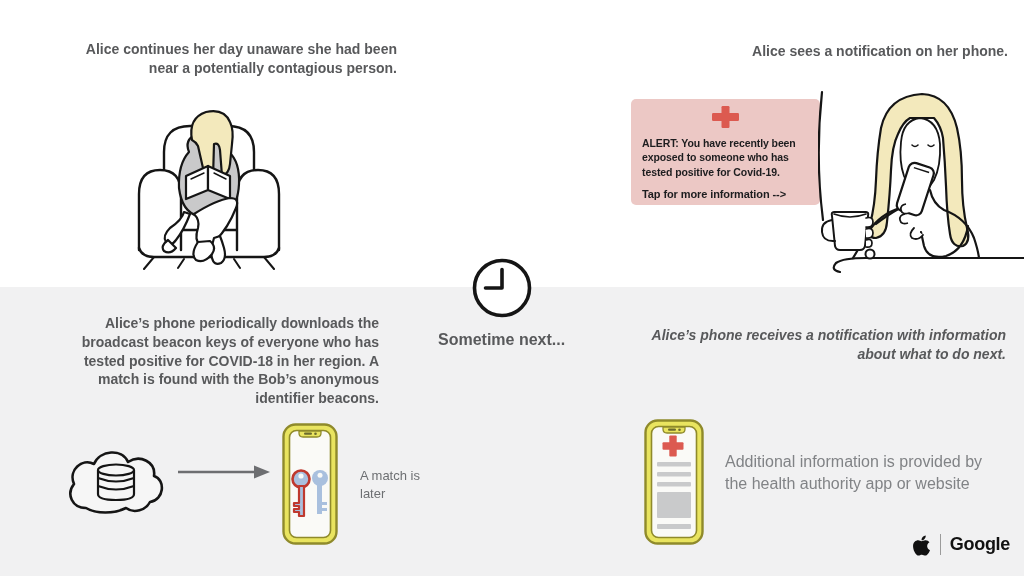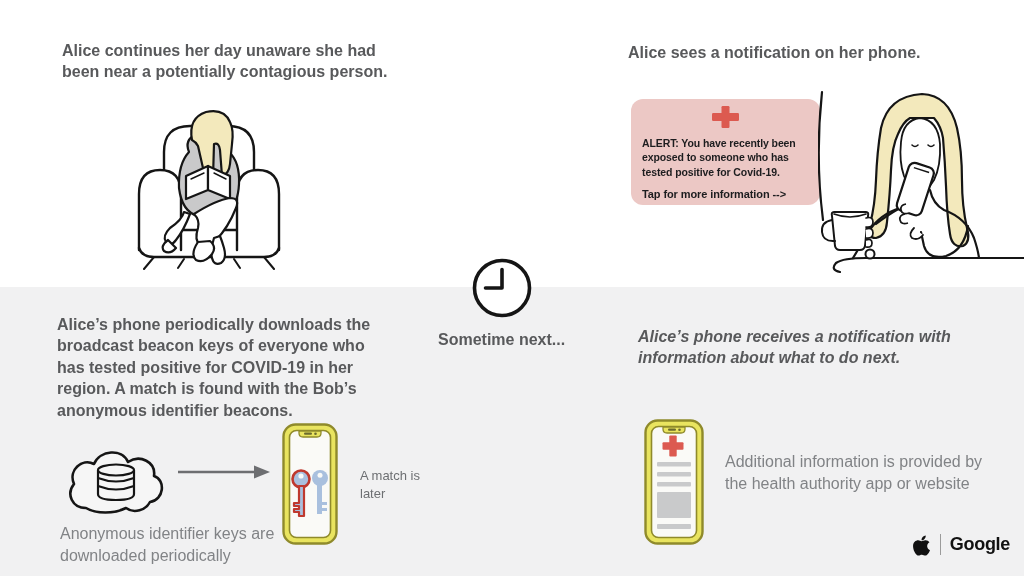--- a/index.html
+++ b/index.html
@@ -1,47 +1,47 @@
 <!DOCTYPE html>
 <html style="--heading-text: #58595b; --caption-text: #818386; --section-bg: #f1f1f2; --alert-bg: #ecc8c5; --alert-text: #1d1d1f; --cross-red: #dc5a50; --phone-frame: #e9e45f; --phone-frame-stroke: #8f8a2b; --screen-bg: #fafaf7; --key-blue: #a9c0de; --key-red: #bf392e; --hair-yellow: #f3e9bc; --sweater-gray: #c9c9ca; --line-ink: #151515; --bar-gray: #c9cacb; --arrow-gray: #6d6e71; --logo-black: #111111;"><head>
 <meta charset="utf-8">
 <style>
   html,body{margin:0;padding:0;}
   body{font-family:"Liberation Sans","DejaVu Sans",sans-serif;background:#ffffff;}
   .canvas{position:relative;width:1024px;height:576px;overflow:hidden;background:#fff;}
   .bottom-bg{position:absolute;left:0;top:287px;width:1024px;height:289px;background:var(--section-bg,#f1f1f2);}
-  .heading{position:absolute;font-weight:bold;font-size:16px;line-height:1.34;color:var(--heading-text,#58595b);letter-spacing:0;}
+  .heading{position:absolute;font-weight:bold;font-size:14px;line-height:1.34;color:var(--heading-text,#58595b);letter-spacing:0;text-align:right;}
   .h-tl{left:62px;top:40px;width:335px;}
   .h-tr{left:628px;top:42px;width:380px;}
   .h-bl{left:57px;top:314px;width:322px;}
   .h-br{left:638px;top:326px;width:368px;font-style:italic;}
   .sometime{position:absolute;left:438px;top:331px;font-weight:bold;font-size:16px;color:var(--heading-text,#58595b);}
   .caption{position:absolute;font-size:16px;line-height:1.4;color:var(--caption-text,#818386);}
   .cap-cloud{left:60px;top:523px;width:238px;}
   .cap-add{left:725px;top:451px;width:282px;}
   .cap-match{left:360px;top:467px;width:60px;font-size:13px;color:#6d6f72;}
-  .alert-card{position:absolute;left:631px;top:99px;width:189px;height:106px;border-radius:12px;background:var(--alert-bg,#ecc8c5);box-sizing:border-box;padding:7px 11px 0 11px;text-align:left;}
+  .alert-card{position:absolute;left:631px;top:99px;width:189px;height:106px;border-radius:5px;background:var(--alert-bg,#ecc8c5);box-sizing:border-box;padding:7px 11px 0 11px;text-align:left;}
   .alert-cross{display:block;margin:0 auto;}
   .alert-title{margin-top:8px;font-size:10.5px;font-weight:bold;line-height:1.38;color:var(--alert-text,#1d1d1f);letter-spacing:-0.1px;}
   .alert-tap{margin-top:9px;font-size:11px;font-weight:bold;color:var(--alert-text,#1d1d1f);letter-spacing:-0.1px;}
   .abs{position:absolute;}
   .footer{position:absolute;right:14px;top:534px;display:flex;gap:9px;}
   .footer .vdiv{width:1px;height:21px;background:#9b9b9b;}
   .google-word{font-size:18px;font-weight:bold;color:var(--logo-black,#111);letter-spacing:-0.3px;}
 </style>
 </head>
 <body>
 
 <div class="canvas">
 
   <div class="bottom-bg"></div>
 
   <div class="heading h-tl">Alice continues her day unaware she had been near a potentially contagious person.</div>
   <div class="heading h-tr">Alice sees a notification on her phone.</div>
-  <div class="heading h-bl">Alice’s phone periodically downloads the broadcast beacon keys of everyone who has tested positive for COVID-19 in her region. A match is found with the Bob’s anonymous identifier beacons.</div>
+  <div class="heading h-bl">Alice’s phone periodically downloads the broadcast beacon keys of everyone who has tested positive for COVID-18 in her region. A match is found with the Bob’s anonymous identifier beacons.</div>
   <div class="heading h-br">Alice’s phone receives a notification with information about what to do next.</div>
   <div class="sometime">Sometime next...</div>
 
   <svg class="abs" style="left:134px;top:100px;" width="150" height="170" viewBox="0 0 150 170">
     <g stroke="#151515" stroke-width="2.4" fill="#fff" stroke-linejoin="round" stroke-linecap="round">
       <path d="M30,130 L30,52 Q30,26 56,26 L94,26 Q120,26 120,52 L120,130 Z"></path>
       <path d="M5,150 L5,94 Q5,70 26,70 Q47,70 47,94 L47,150"></path>
       <path d="M145,150 L145,94 Q145,70 124,70 Q103,70 103,94 L103,150"></path>
       <path fill="none" d="M5,148 Q8,157 20,157 L130,157 Q142,157 145,148"></path>
       <path fill="none" stroke-width="2" d="M20,157 L10,169 M130,157 L140,169 M50,159 L44,168 M100,159 L106,168"></path>
@@ -149,21 +149,20 @@
     <g fill="#c9cacb">
       <rect x="13" y="43" width="34" height="4.6" rx="1"></rect>
       <rect x="13" y="53" width="34" height="4.6" rx="1"></rect>
       <rect x="13" y="63" width="34" height="4.6" rx="1"></rect>
       <rect x="13" y="73" width="34" height="26" rx="1"></rect>
       <rect x="13" y="105" width="34" height="5" rx="1"></rect>
     </g>
   </svg>
 
   <div class="caption cap-match">A match is later</div>
-  <div class="caption cap-cloud">Anonymous identifier keys are downloaded periodically</div>
   <div class="caption cap-add">Additional information is provided by the health authority app or website</div>
 
   <div class="footer">
     <svg width="19" height="23" viewBox="0 0 384 512">
       <path fill="#111111" d="M318.7 268.7c-.2-36.7 16.4-64.4 50-84.8-18.8-26.9-47.2-41.7-84.7-44.6-35.5-2.7-74.3 20.7-88.5 20.7-15 0-49.4-19.7-76.4-19.7C63.3 141.2 4 184.8 4 273.5q0 39.3 14.4 81.2c12.8 36.7 59 126.7 107.2 125.2 25.2-.6 43-17.9 75.8-17.9 31.8 0 48.3 17.9 76.4 17.9 48.6-.7 90.4-82.5 102.6-119.3-65.2-30.7-61.7-90-61.7-91.9zm-56.6-164.2c27.3-32.4 24.8-61.9 24-72.5-24.1 1.4-52 16.4-67.9 34.9-17.5 19.8-27.8 44.3-25.6 71.9 26.1 2 49.9-11.4 69.5-34.3z"></path>
     </svg>
     <div class="vdiv"></div>
     <span class="google-word">Google</span>
   </div>
 

